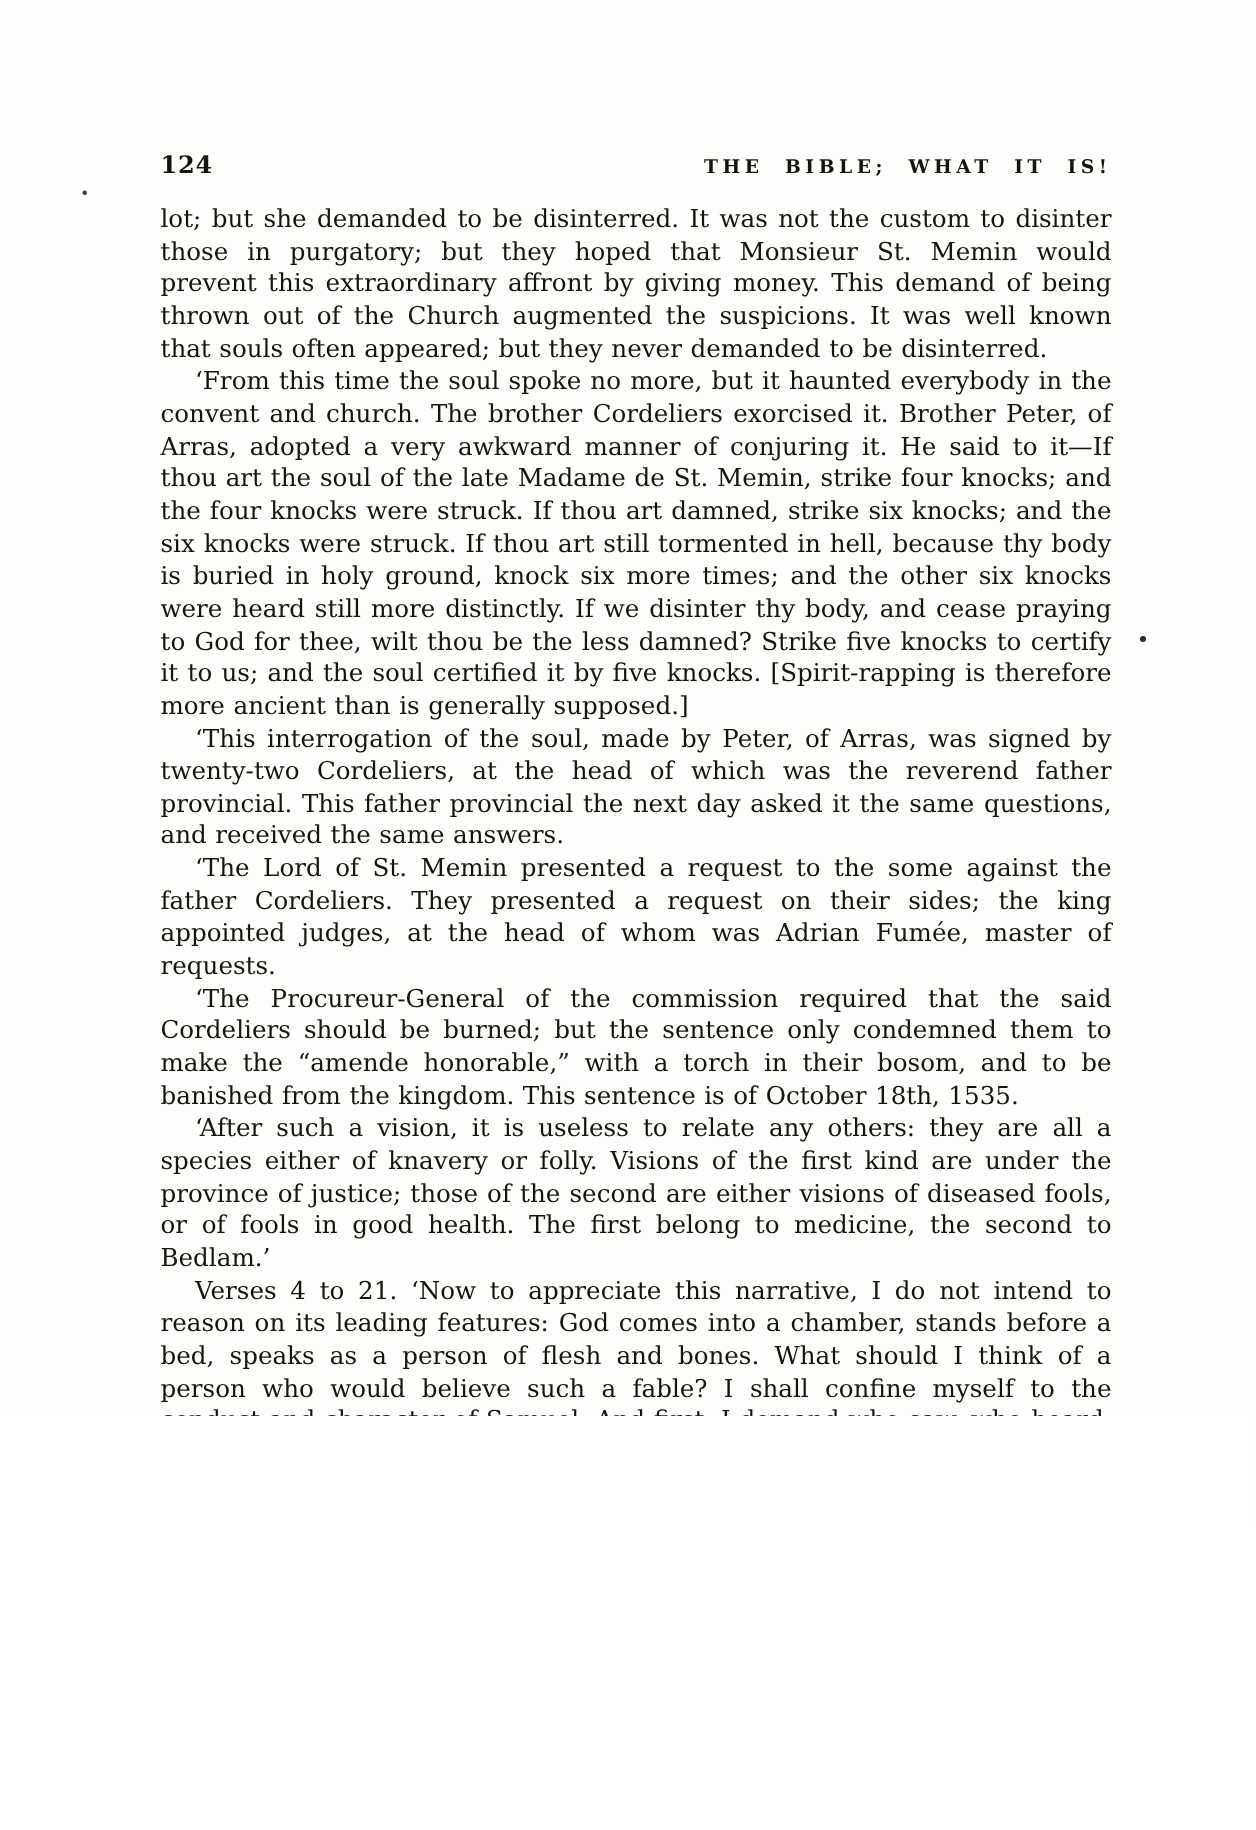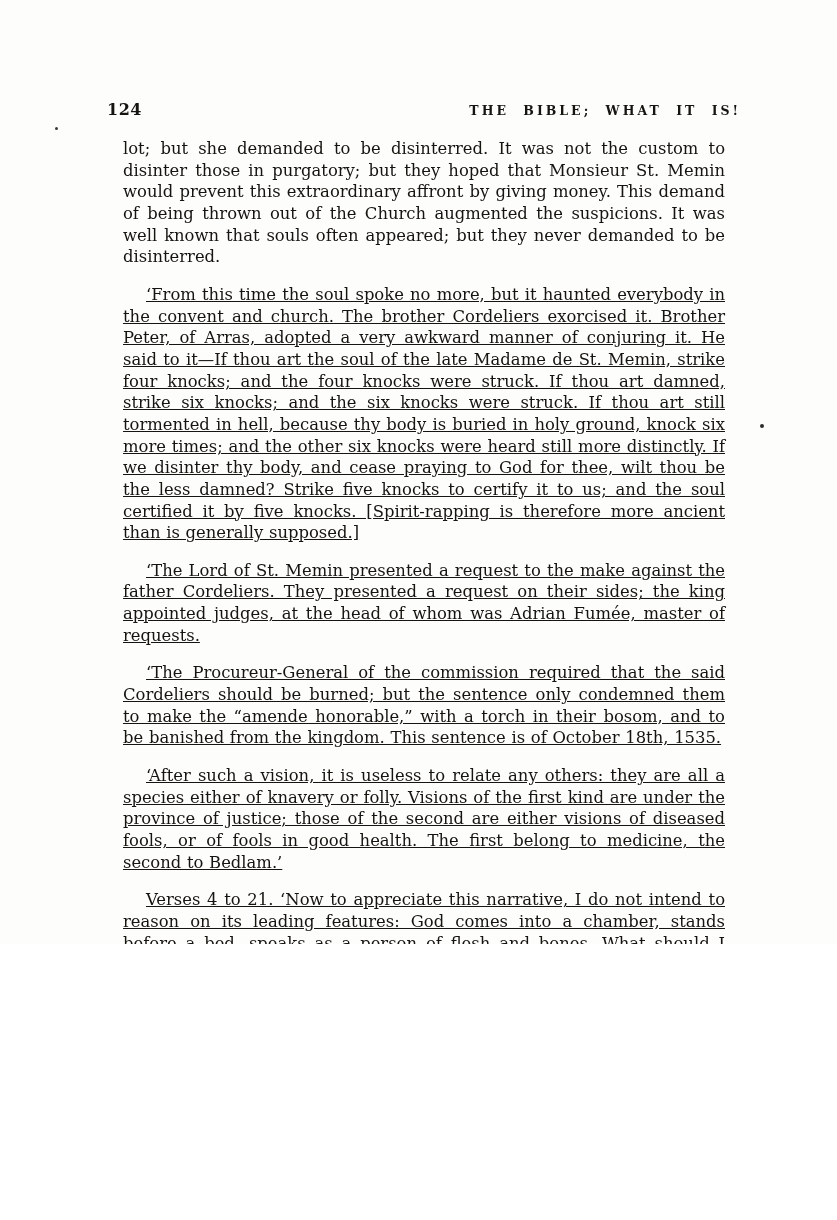--- a/index.html
+++ b/index.html
@@ -38,30 +38,29 @@
   .running-title {
     text-align: right;
     font-weight: bold;
     font-size: 12.5px;
     letter-spacing: 3px;
     word-spacing: 7px;
     padding-top: 3px;
     text-transform: uppercase;
   }
   .text-block p {
-    margin: 16px;
+    margin: 0;
     padding: 0;
     font-size: 16.4px;
     line-height: 21.65px;
     text-align: justify;
     word-spacing: 0.5px;
   }
   .text-block p.indent {
     text-indent: 23px;
-    text-decoration: underline;
   }
   .speck {
     position: absolute;
     left: 55px;
     top: 127px;
     width: 3px;
     height: 3px;
     background: #3a3a3a;
     border-radius: 50%;
   }
@@ -85,20 +84,21 @@
   <div class="content">
 
     <div class="running-header">
       <span class="page-number">124</span>
       <div class="running-title">THE BIBLE; WHAT IT IS!</div>
     </div>
 
     <div class="text-block">
       <p>lot; but she demanded to be disinterred.  It was not the custom to disinter those in purgatory; but they hoped that Monsieur St. Memin would prevent this extraordinary affront by giving money.  This demand of being thrown out of the Church augmented the suspicions. It was well known that souls often appeared; but they never demanded to be disinterred.</p>
       <p class="indent">‘From this time the soul spoke no more, but it haunted everybody in the convent and church.  The brother Cordeliers exorcised it. Brother Peter, of Arras, adopted a very awkward manner of conjuring it.  He said to it—If thou art the soul of the late Madame de St. Memin, strike four knocks; and the four knocks were struck.  If thou art damned, strike six knocks; and the six knocks were struck. If thou art still tormented in hell, because thy body is buried in holy ground, knock six more times; and the other six knocks were heard still more distinctly.  If we disinter thy body, and cease praying to God for thee, wilt thou be the less damned?  Strike five knocks to certify it to us; and the soul certified it by five knocks.  [Spirit-rapping is therefore more ancient than is generally supposed.]</p>
-      <p class="indent">‘The Lord of St. Memin presented a request to the make against the father Cordeliers.  They presented a request on their sides; the king appointed judges, at the head of whom was Adrian Fumée, master of requests.</p>
+      <p class="indent">‘This interrogation of the soul, made by Peter, of Arras, was signed by twenty-two Cordeliers, at the head of which was the reverend father provincial.  This father provincial the next day asked it the same questions, and received the same answers.</p>
+      <p class="indent">‘The Lord of St. Memin presented a request to the some against the father Cordeliers.  They presented a request on their sides; the king appointed judges, at the head of whom was Adrian Fumée, master of requests.</p>
       <p class="indent">‘The Procureur-General of the commission required that the said Cordeliers should be burned; but the sentence only condemned them to make the “amende honorable,” with a torch in their bosom, and to be banished from the kingdom.  This sentence is of October 18th, 1535.</p>
       <p class="indent">‘After such a vision, it is useless to relate any others: they are all a species either of knavery or folly.  Visions of the first kind are under the province of justice; those of the second are either visions of diseased fools, or of fools in good health.  The first belong to medicine, the second to Bedlam.’</p>
       <p class="indent">Verses 4 to 21.  ‘Now to appreciate this narrative, I do not intend to reason on its leading features: God comes into a chamber, stands before a bed, speaks as a person of flesh and bones.  What should I think of a person who would believe such a fable?  I shall confine myself to the conduct and character of Samuel.  And first, I demand who saw, who heard, all that was said; who related it, who made it public?  It could not be Eli; it could be only Samuel, who was</p>
     </div>
 
   </div>
 </div>
 
 </body></html>

